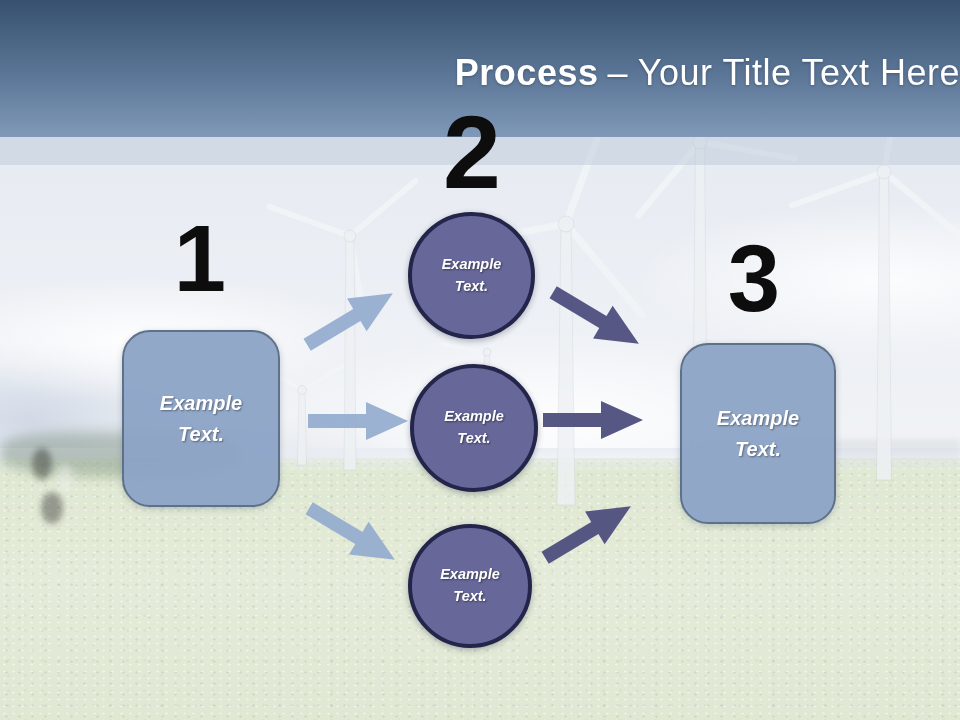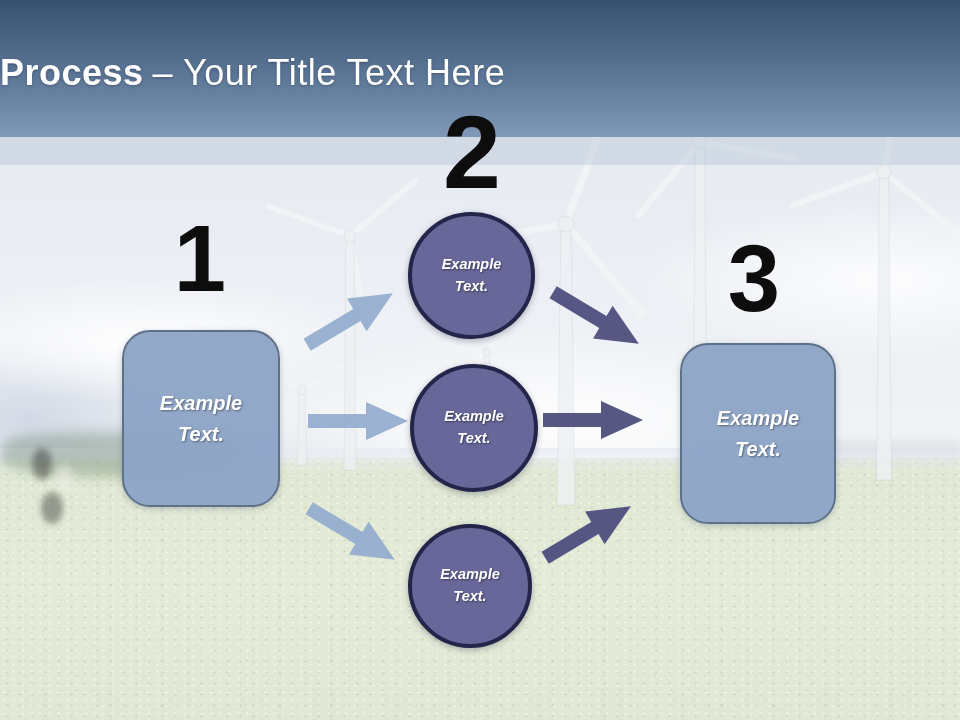--- a/index.html
+++ b/index.html
@@ -62,21 +62,21 @@
     left:0;top:137px;width:960px;height:28px;
     background:rgba(186,198,216,.48);
   }
 
   
   .header{
     position:absolute;left:0;top:0;width:960px;height:137px;
     background:linear-gradient(#36506e, #5c7697 55%, #8099b8);
   }
   .title{
-    position:absolute;left:0;top:52px;width:960px;text-align:left;
+    position:absolute;left:0;top:52px;width:960px;text-align:right;
     color:#fff;font-size:36px;letter-spacing:.5px;
     text-shadow:0 1px 3px rgba(0,0,0,.25);
   }
   .title .emph{font-weight:700;}
   .title .rest{font-weight:400;margin-left:9px;}
 
   
   .num{
     position:absolute;color:#0d0d0d;font-weight:800;text-align:center;
     line-height:1;

